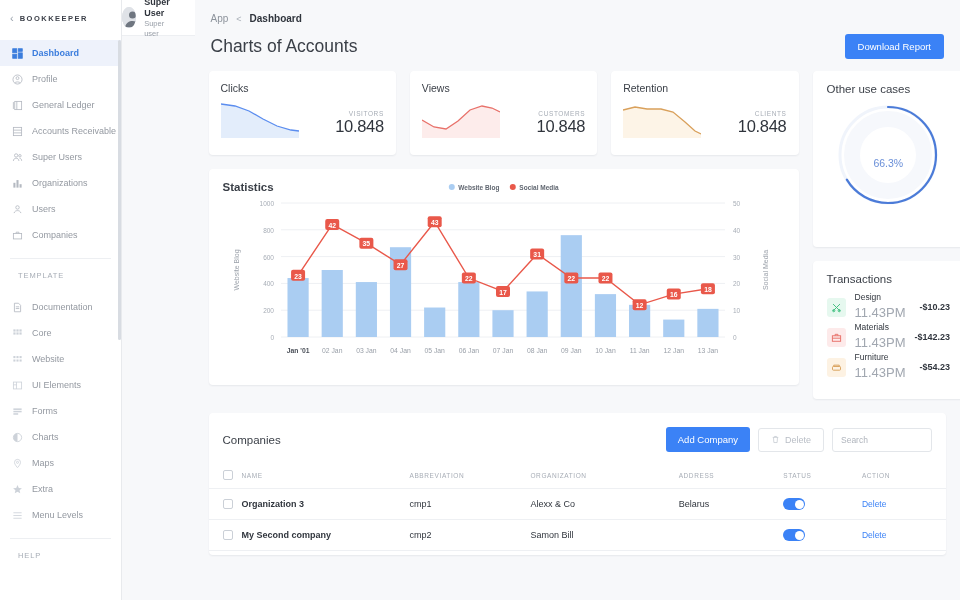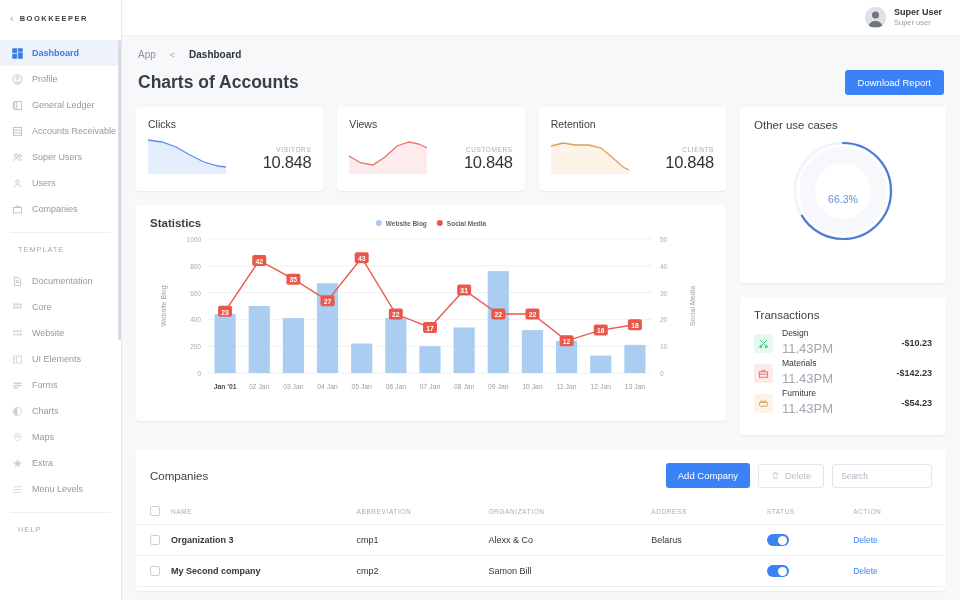--- a/index.html
+++ b/index.html
@@ -48,52 +48,52 @@
     font-size: 7.5px; letter-spacing: 0.9px; color: #a7adb6;
     padding: 12px 0 8px 18px; text-transform: uppercase;
   }
   .sidebar-scrollbar {
     position: absolute; right: 0px; top: 40px; width: 3px; height: 300px;
     background: #d8dce2; border-radius: 2px;
   }
 
   
   #main {
-    flex: 1; height: 600px; display: flex; flex-direction: column;
+    flex: 1; height: 600px; display: flex; flex-direction: row;
     overflow: hidden; background: #f7f8fa;
   }
   #topbar {
     height: 36px; background: #fff; border-bottom: 1px solid #edeff2;
     display: flex; align-items: center; justify-content: flex-end;
     padding-right: 18px; flex: 0 0 36px;
   }
   .user-box { display: flex; align-items: center; gap: 8px; cursor: pointer; }
   .avatar {
     width: 21px; height: 21px; border-radius: 50%;
     background: #d7dae0; overflow: hidden; position: relative;
   }
   .avatar svg { width: 21px; height: 21px; display: block; }
   .user-name { font-size: 9px; font-weight: 700; color: #2f343c; line-height: 1.25; }
   .user-role { font-size: 7.5px; color: #9aa0a9; line-height: 1.25; }
 
   #content { flex: 1; overflow: hidden; padding: 0 14px; }
 
   .breadcrumb {
-    display: flex; align-items: center; gap: 14px;
+    display: flex; align-items: center; gap: 8px;
     font-size: 10px; padding: 13px 2px 0 2px;
   }
   .bc-app { color: #8d939c; cursor: pointer; }
   .bc-sep { color: #aab0b8; font-size: 9px; }
   .bc-cur { color: #2f343c; font-weight: 700; }
 
   .page-head {
     display: flex; align-items: center; justify-content: space-between;
     padding: 10px 2px 12px 2px;
   }
-  .page-title { font-size: 17.5px; color: #3a3f47; font-weight: 700; }
+  .page-title { font-size: 17.5px; color: #3a3f47; font-weight: 400; }
   .btn-primary {
     background: #3b82f6; color: #fff; font-size: 9.5px;
     border: none; border-radius: 3px; padding: 7px 13px;
     cursor: pointer; font-family: inherit;
   }
 
   .card {
     background: #fff; border-radius: 4px;
     box-shadow: 0 1px 2px rgba(20,30,60,0.07);
   }
@@ -257,20 +257,30 @@
     <div class="nav-item">
       <span class="nav-ico">
           <svg viewBox="0 0 16 16" fill="none" stroke="#b4b9c1" stroke-width="1.2">
             <circle cx="6" cy="5" r="2.4"></circle>
             <path d="M2 13c0-2.6 2-4 4-4s4 1.4 4 4"></path>
             <circle cx="11.5" cy="5.5" r="1.8"></circle>
             <path d="M11 9.2c2 0 3 1.4 3 3.6"></path>
           </svg>
         </span>
       <span>Super Users</span>
+    </div>
+    <div class="nav-item">
+      <span class="nav-ico">
+          <svg viewBox="0 0 16 16" fill="#b4b9c1">
+            <rect x="2" y="7" width="3" height="7"></rect>
+            <rect x="6.5" y="3" width="3" height="11"></rect>
+            <rect x="11" y="9" width="3" height="5"></rect>
+          </svg>
+        </span>
+      <span>Organizations</span>
     </div>
     <div class="nav-item">
       <span class="nav-ico">
           <svg viewBox="0 0 16 16" fill="none" stroke="#b4b9c1" stroke-width="1.2">
             <circle cx="8" cy="5" r="2.5"></circle>
             <path d="M3 13.2c.8-2.6 2.8-3.6 5-3.6s4.2 1 5 3.6"></path>
           </svg>
         </span>
       <span>Users</span>
     </div>

